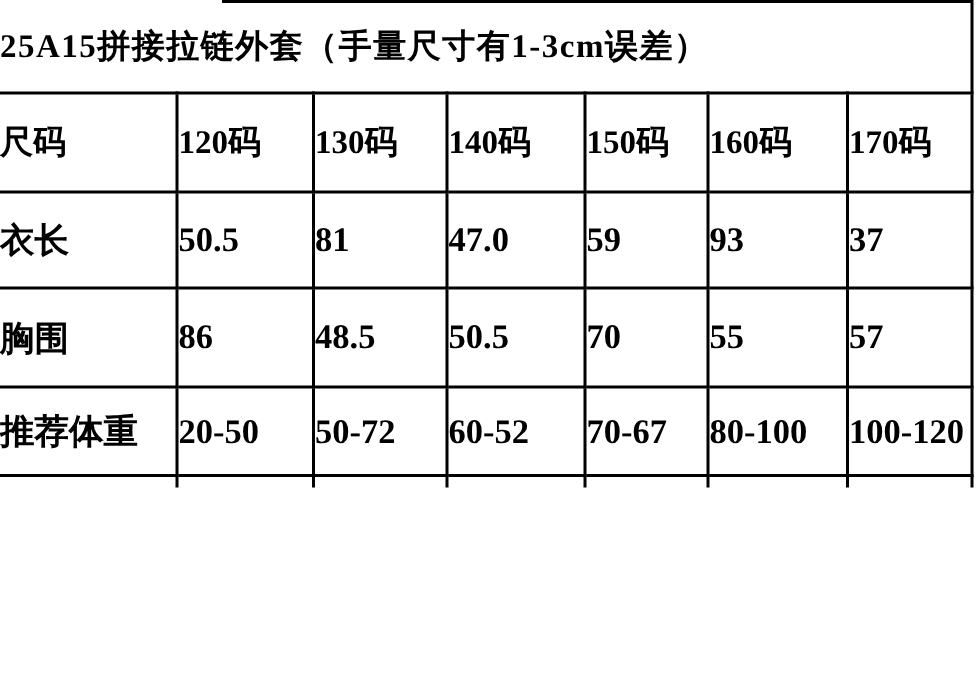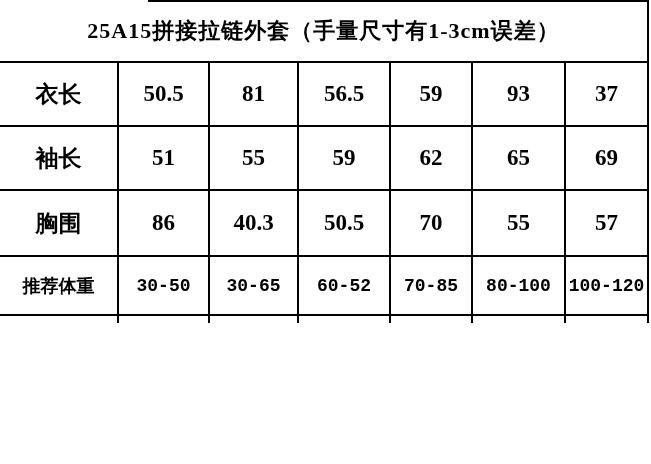--- a/index.html
+++ b/index.html
@@ -17,40 +17,39 @@
     background:#000;
   }
   table.size-table{
     border-collapse:collapse;
     table-layout:fixed;
     width:648px;
     margin:0;
   }
   td{
     border:2px solid #000;
-    text-align:center;
     vertical-align:middle;
     padding:0;
     font-size:23px;
     font-weight:bold;
     overflow:hidden;
     white-space:nowrap;
   }
   td.first-col{border-left:none;}
   tr.title-row td{
     border-top:none;
     border-left:none;
     height:61px;
     font-size:22px;
     letter-spacing:1px;
   }
   tr.header-row td{height:64px;font-size:22px;}
   tr.data-row td{height:62px;}
   tr.data-row.r2 td{height:64px;}
-  tr.data-row.r4 td{height:57px;font-size:18px;font-family:Liberation Mono, monospace;}
+  tr.data-row.r4 td{height:57px;font-size:23px;}
   tr.data-row.r3 td{font-size:22px;}
   tr.cutoff-row td{
     height:7px;
     border-bottom:none;
   }
 </style>
 </head>
 <body>
 
 <div class="page">
@@ -65,58 +64,58 @@
       <col style="width:82px">
       <col style="width:93px">
       <col style="width:83px">
     </colgroup>
 
     <tbody>
         <tr class="title-row">
       <td colspan="7">25A15拼接拉链外套（手量尺寸有1-3cm误差）</td>
     </tr>
 
+    <tr class="header-row">
+      <td class="first-col">尺码</td>
+      <td>120码</td>
+      <td>130码</td>
+      <td>140码</td>
+      <td>150码</td>
+      <td>160码</td>
+      <td>170码</td>
+    </tr>
 
     <tr class="data-row r0">
       <td class="first-col">衣长</td>
       <td>50.5</td>
       <td>81</td>
-      <td>56.5</td>
+      <td>47.0</td>
       <td>59</td>
       <td>93</td>
       <td>37</td>
     </tr>
 
-    <tr class="data-row r1">
-      <td class="first-col">袖长</td>
-      <td>51</td>
-      <td>55</td>
-      <td>59</td>
-      <td>62</td>
-      <td>65</td>
-      <td>69</td>
-    </tr>
 
     <tr class="data-row r2">
       <td class="first-col">胸围</td>
       <td>86</td>
-      <td>40.3</td>
+      <td>48.5</td>
       <td>50.5</td>
       <td>70</td>
       <td>55</td>
       <td>57</td>
     </tr>
 
 
     <tr class="data-row r4">
       <td class="first-col">推荐体重</td>
-      <td>30-50</td>
-      <td>30-65</td>
+      <td>20-50</td>
+      <td>50-72</td>
       <td>60-52</td>
-      <td>70-85</td>
+      <td>70-67</td>
       <td>80-100</td>
       <td>100-120</td>
     </tr>
 
     <tr class="cutoff-row">
       <td class="first-col"></td>
       <td></td>
       <td></td>
       <td></td>
       <td></td>

